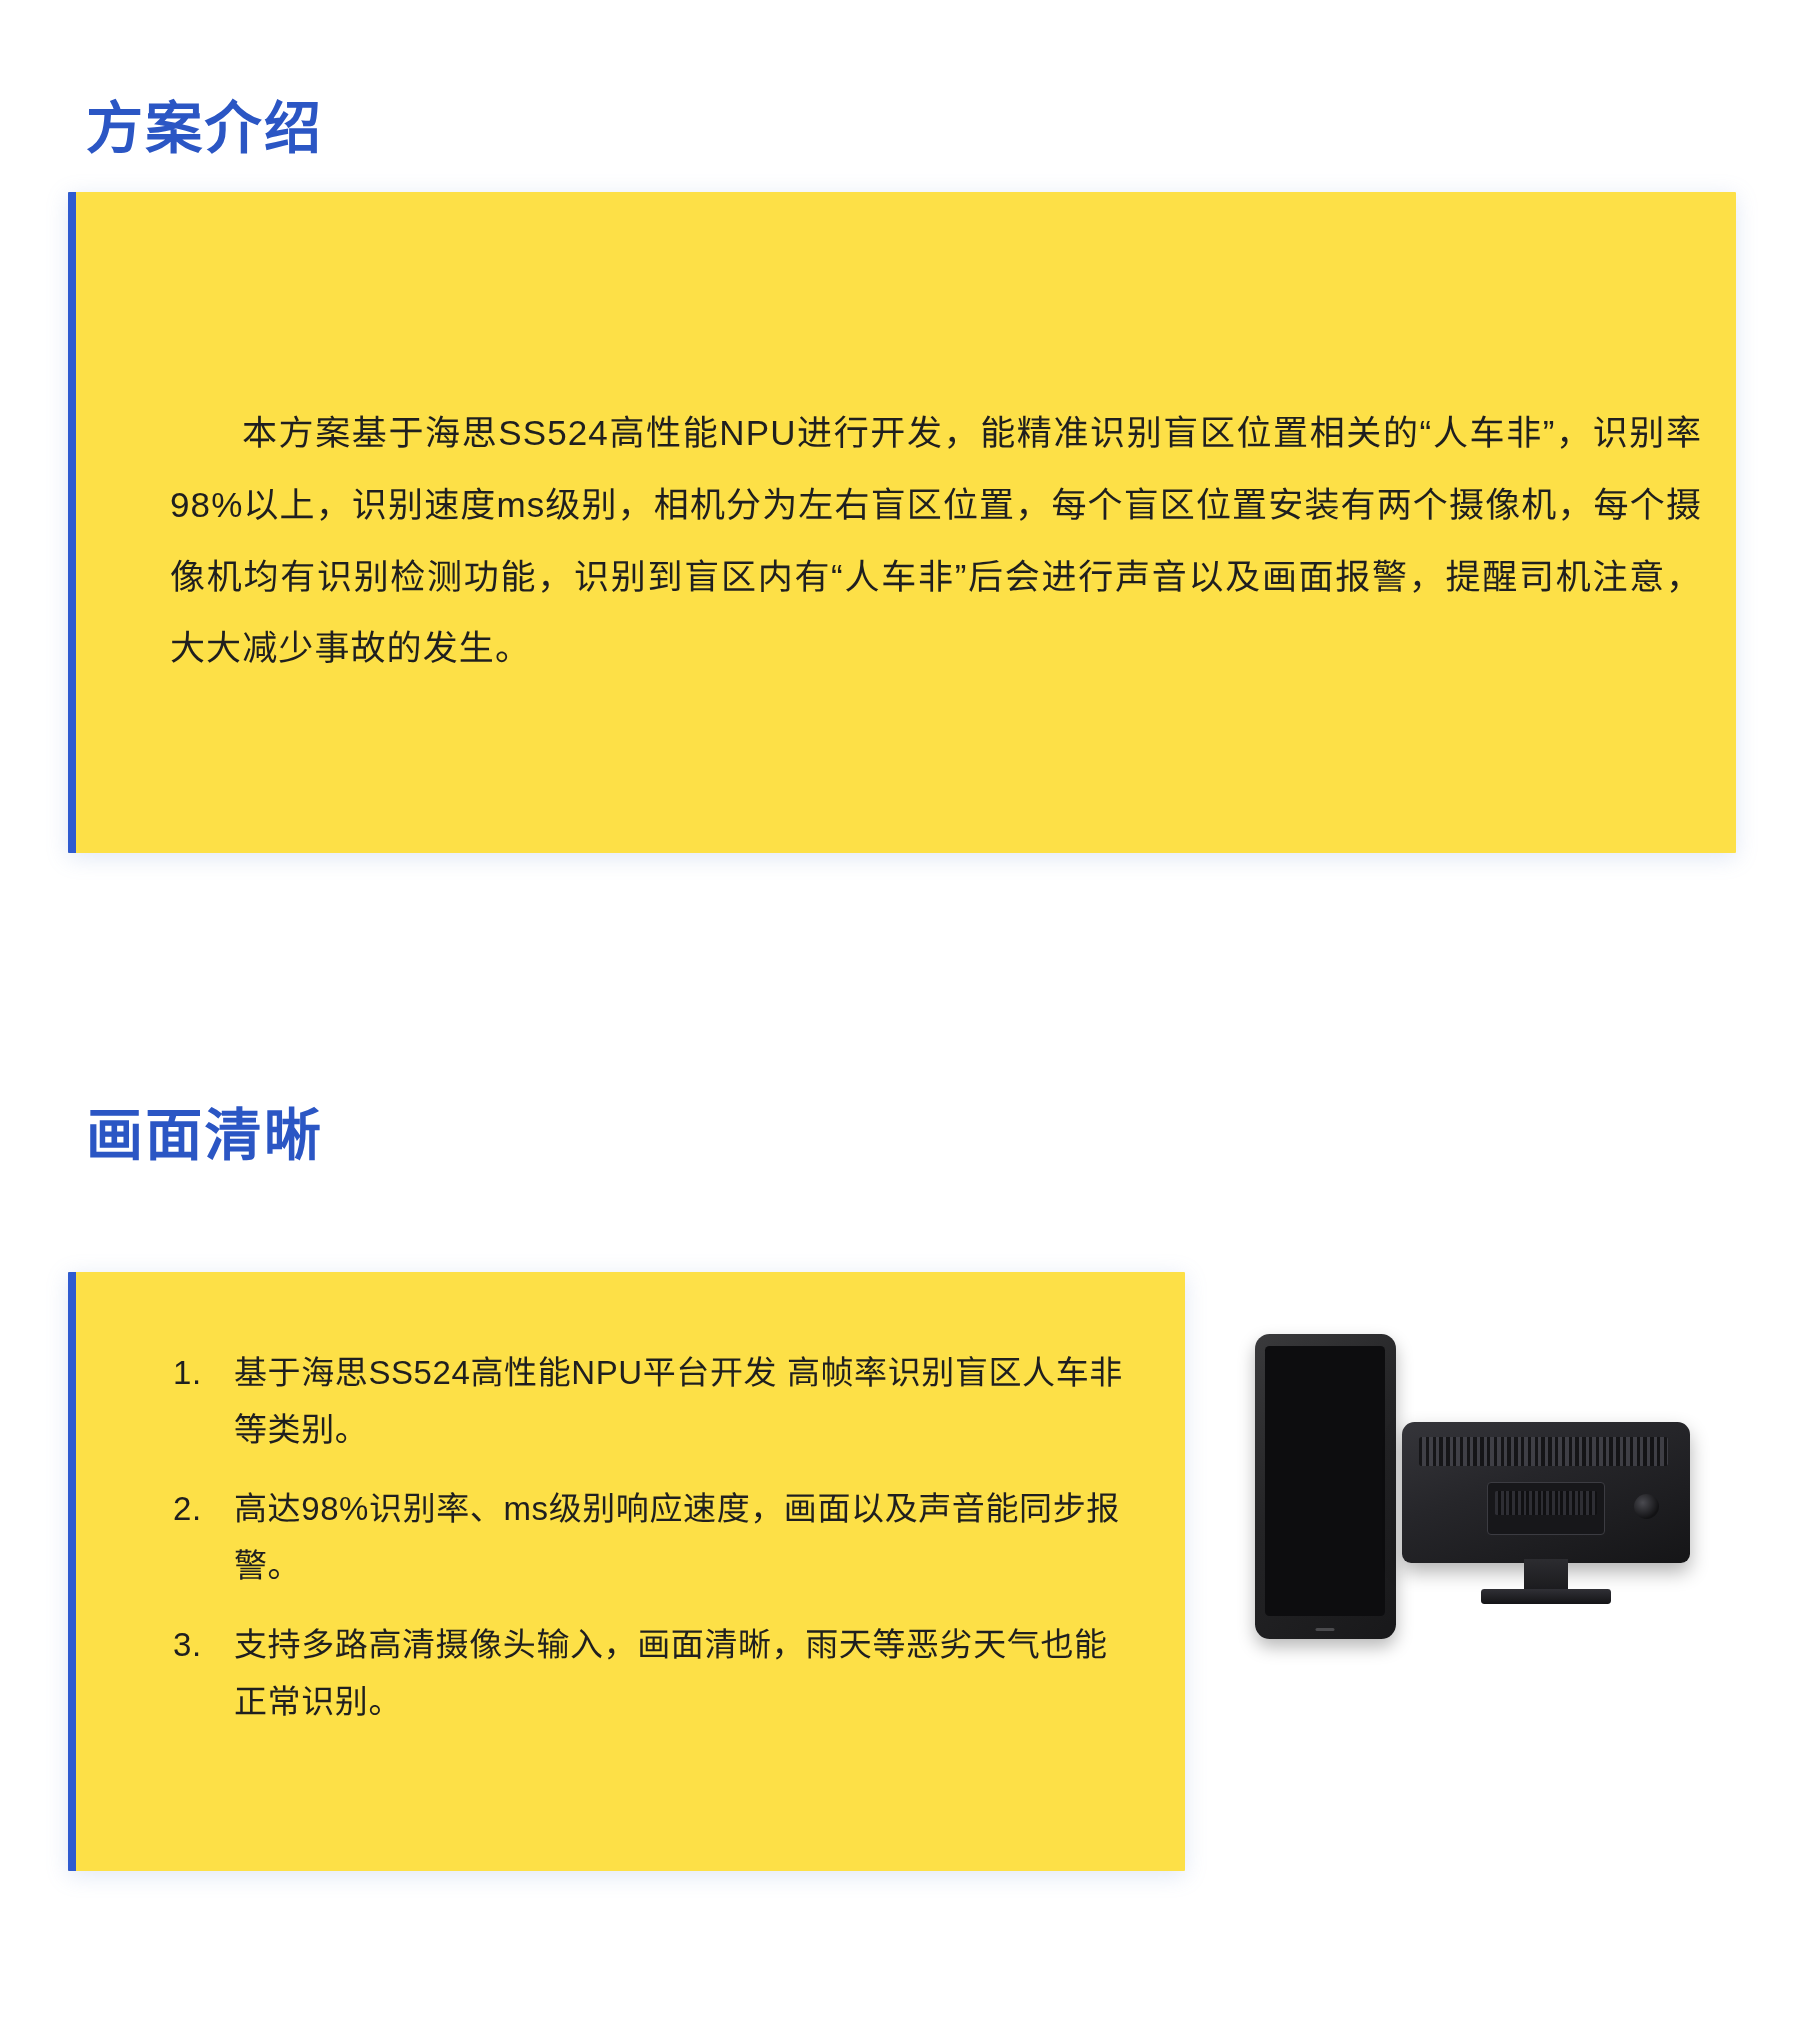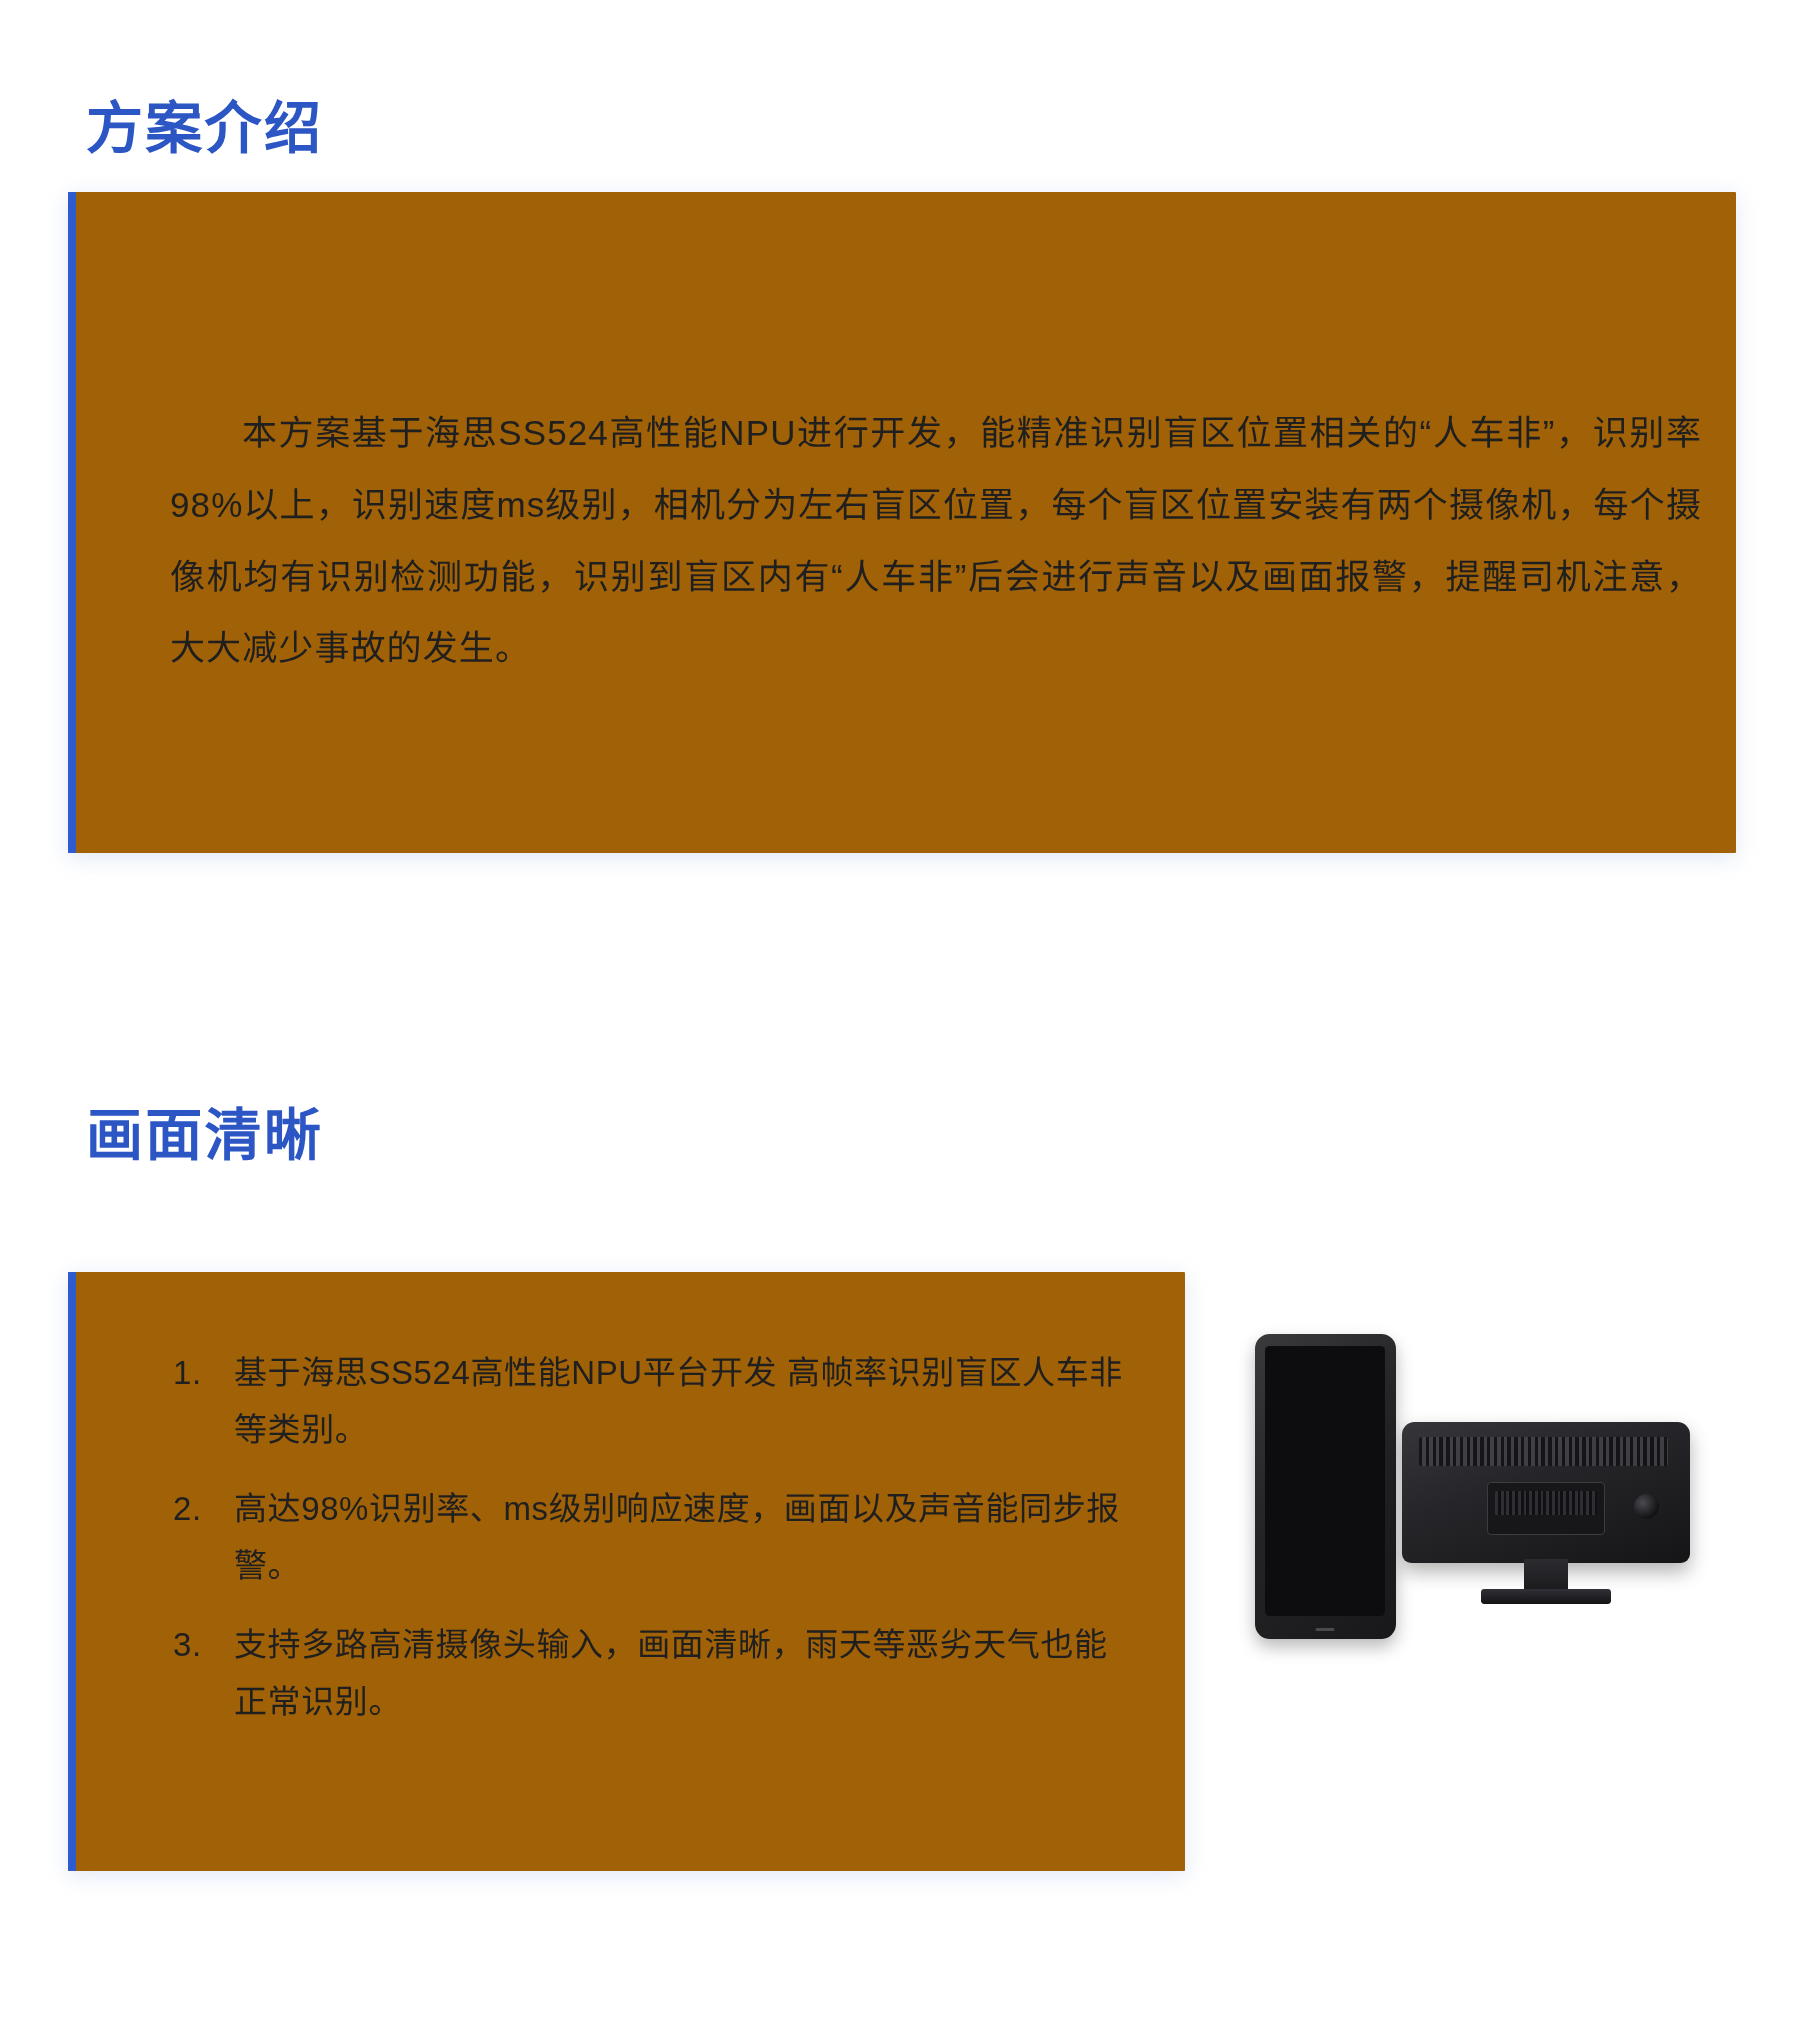--- a/index.html
+++ b/index.html
@@ -40,21 +40,21 @@
   }
   #features-title {
     position: absolute;
     left: 86px;
     top: 1066px;
   }
 
   
   .card {
     position: absolute;
-    background: #a16207;
+    background: #fde047;
     box-shadow: 0 4.5px 22.6px rgba(120, 150, 210, 0.22);
     border-radius: 1.1px;
   }
   .card::before {
     content: "";
     position: absolute;
     left: 0;
     top: 0;
     bottom: 0;
     width: 8px;

